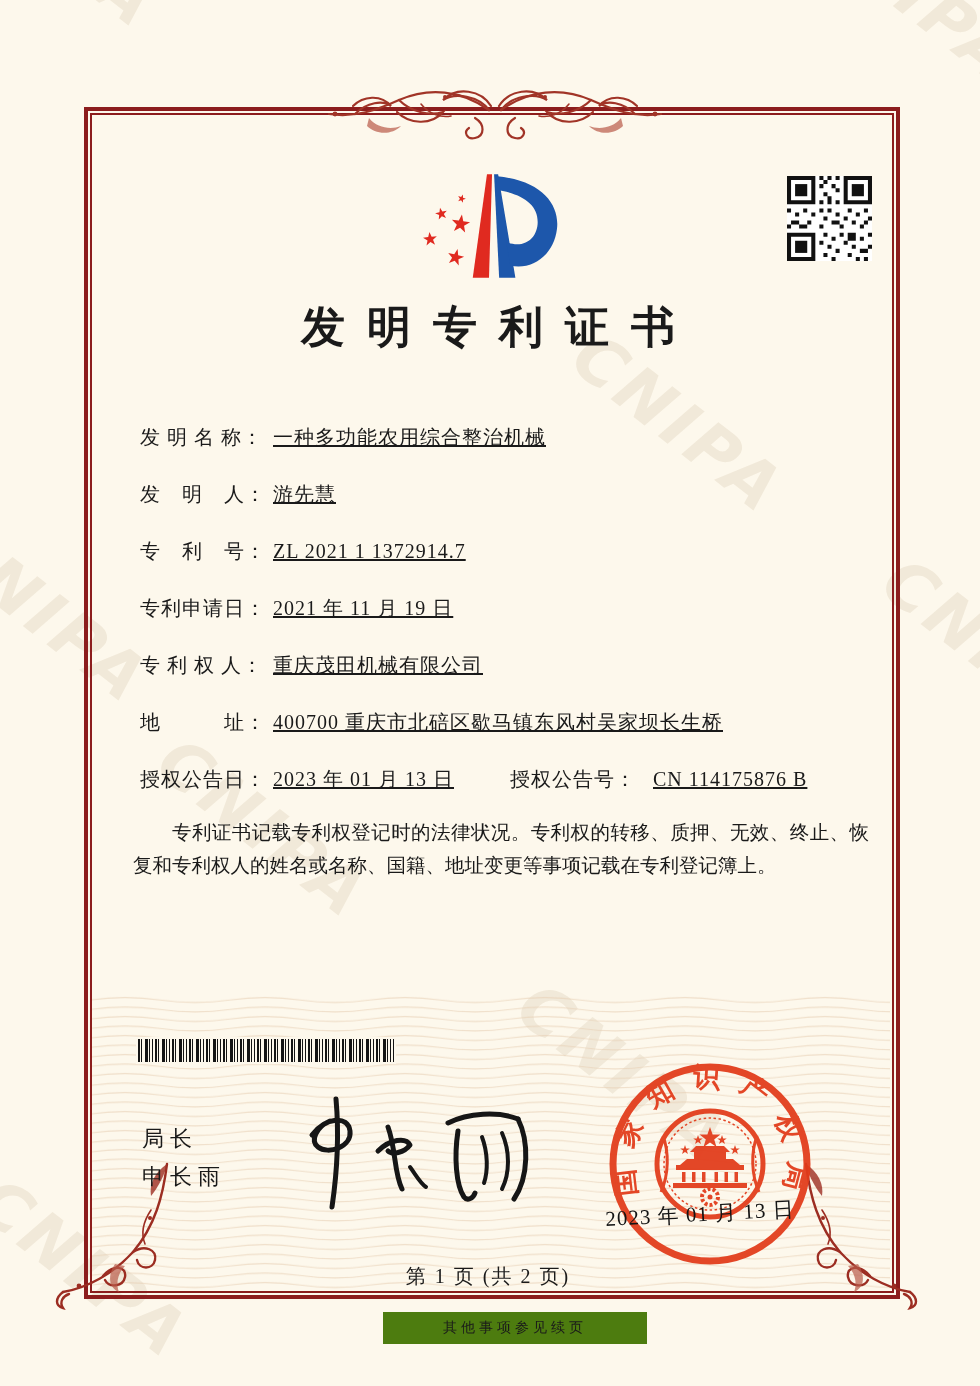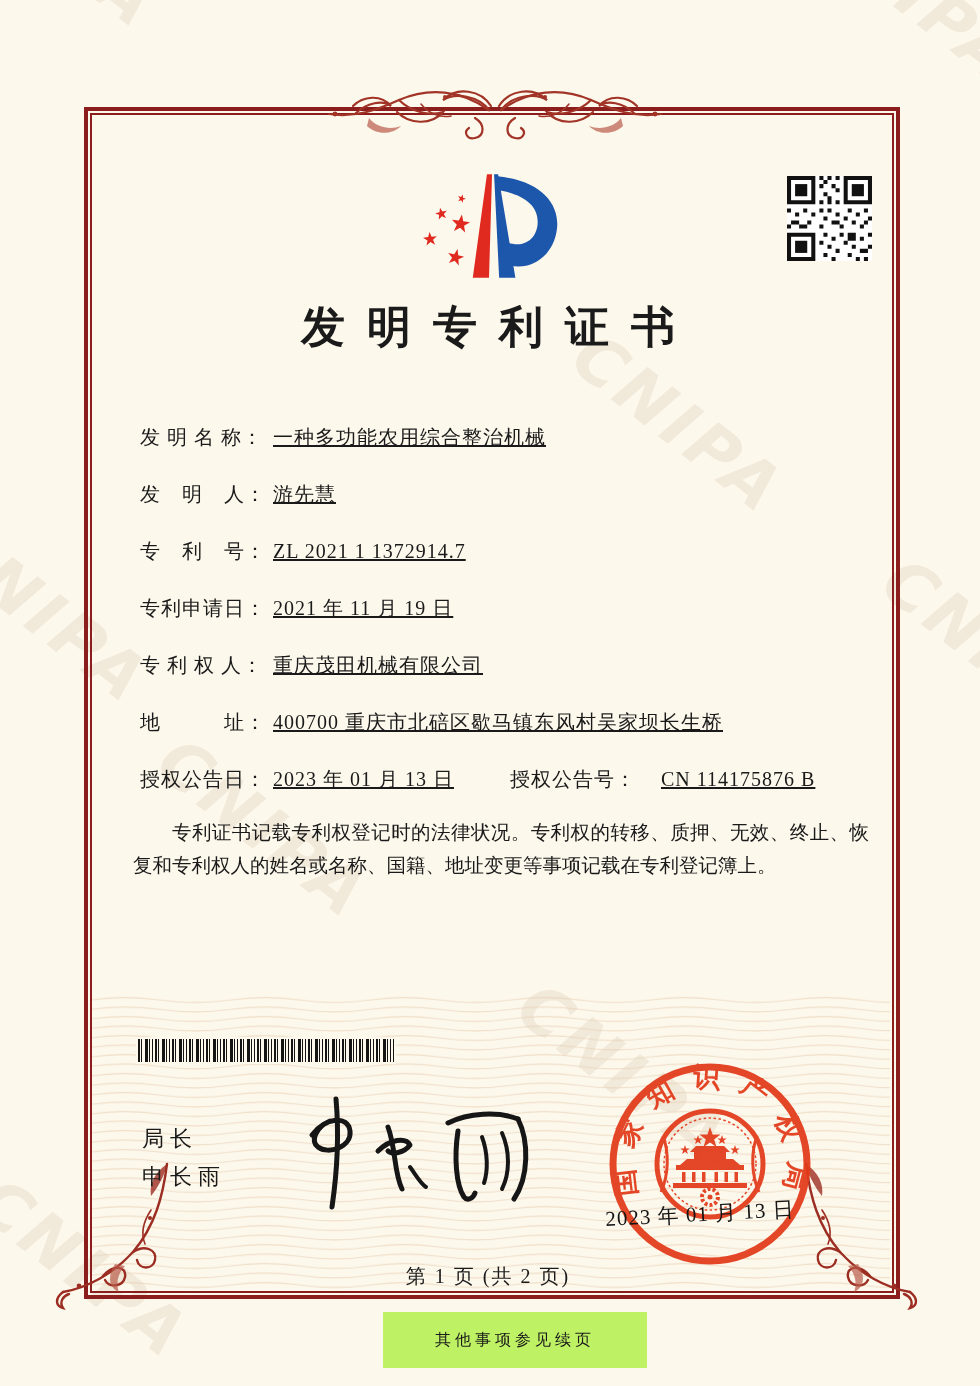--- a/index.html
+++ b/index.html
@@ -81,23 +81,23 @@
     mix-blend-mode:multiply;opacity:.94;}
   .seal-date{
     position:absolute;left:600px;top:1200px;width:200px;text-align:center;
     font-size:21px;letter-spacing:1px;color:#141414;z-index:6;
     transform:rotate(-3deg);white-space:nowrap;
   }
 
   .page-num{position:absolute;left:84px;top:1263px;width:808px;text-align:center;
     font-size:20px;letter-spacing:2px;z-index:4;}
   .note-box{
-    position:absolute;left:383px;top:1312px;width:264px;height:56px;
-    background:#bef264;z-index:4;display:flex;align-items:center;justify-content:center;
-    font-size:16px;letter-spacing:4px;
+    position:absolute;left:383px;top:1312px;width:264px;height:32px;
+    background:#4d7c0f;z-index:4;display:flex;align-items:center;justify-content:center;
+    font-size:14px;letter-spacing:4px;
   }
 </style>
 </head>
 <body>
 
 <div class="page">
 
   <div class="wm" style="left:-70px;top:-100px">CNIPA</div>
   <div class="wm" style="left:790px;top:-45px">CNIPA</div>
   <div class="wm" style="left:555px;top:385px">CNIPA</div>
@@ -218,21 +218,21 @@
         <span class="fvalue">重庆茂田机械有限公司</span>
       </div>
       <div class="frow" style="top:291px">
         <span class="flabel">地　　　址：</span>
         <span class="fvalue">400700  重庆市北碚区歇马镇东风村吴家坝长生桥</span>
       </div>
       <div class="frow" style="top:348px">
         <span class="flabel">授权公告日：</span>
         <span class="fvalue">2023 年 01 月 13 日</span>
         <span class="grant-group">
-          <span class="flabel" style="width:auto;margin-right:20px">授权公告号：</span>
+          <span class="flabel" style="width:auto;margin-right:12px">授权公告号：</span>
           <span class="fvalue">CN 114175876 B</span>
         </span>
       </div>
     </div>
 
     <div class="paras">
       <p>专利证书记载专利权登记时的法律状况。专利权的转移、质押、无效、终止、恢复和专利权人的姓名或名称、国籍、地址变更等事项记载在专利登记簿上。</p>
     </div>
 
     <div class="barcode">

